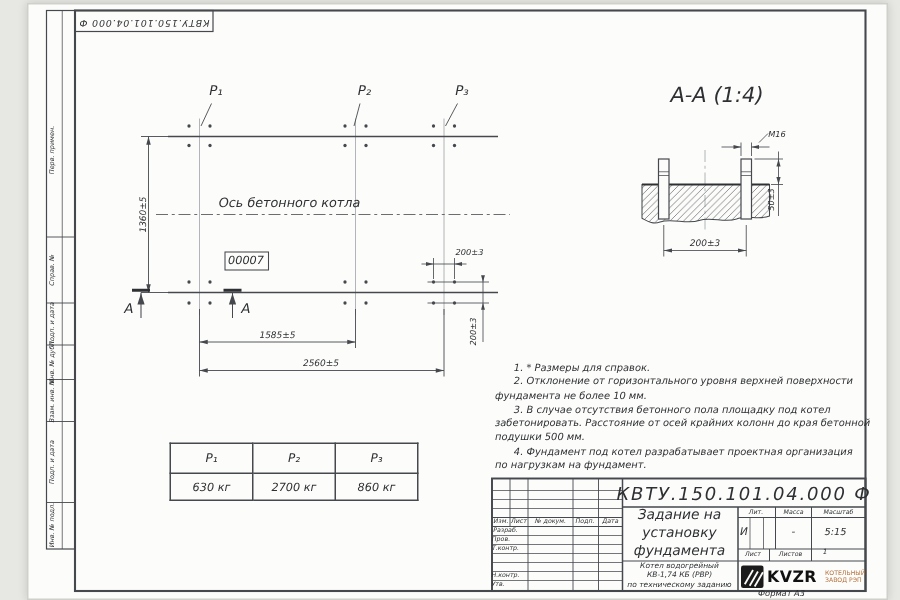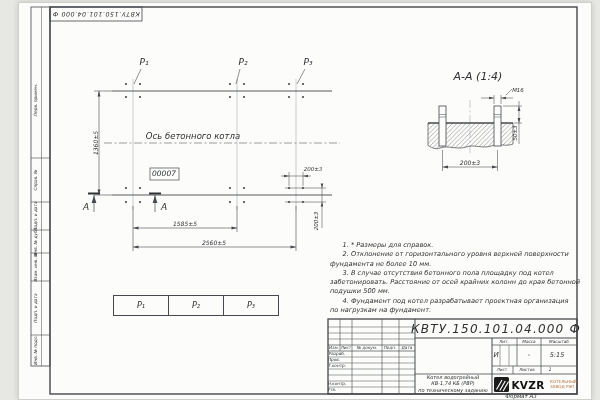--- a/index.html
+++ b/index.html
@@ -267,45 +267,53 @@
   <div class="t" style="left:193px;top:136px;font-size:8.5px">Ось бетонного котла</div>
   <div class="t" style="left:164px;top:174px;font-size:7.5px">00007</div>
   <div class="t" style="left:86px;top:207px;font-size:9px">А</div>
   <div class="t" style="left:164px;top:207px;font-size:9px">А</div>
   <div class="t rot90" style="left:96px;top:143px;font-size:6px">1360±5</div>
   <div class="t" style="left:185px;top:224px;font-size:6px">1585±5</div>
   <div class="t" style="left:214px;top:243px;font-size:6px">2560±5</div>
   <div class="t" style="left:313px;top:170px;font-size:5.5px">200±3</div>
   <div class="t rot90" style="left:317px;top:221px;font-size:5.5px">200±3</div>
 
-  <div class="t" style="left:478px;top:76px;font-size:11px">А-А (1:4)</div>
+  <div class="t" style="left:478px;top:64px;font-size:14px">А-А (1:4)</div>
   <div class="t" style="left:518px;top:91px;font-size:5.5px">М16</div>
   <div class="t rot90" style="left:516px;top:133px;font-size:5.5px">50±3</div>
   <div class="t" style="left:470px;top:163px;font-size:6px">200±3</div>
 
   <table class="loads">
     <tbody>
         <tr class="hd">
       <td>P₁</td>
       <td>P₂</td>
       <td>P₃</td>
+    </tr>
+    <tr class="vl">
+      <td>630 кг</td>
+      <td>2700 кг</td>
+      <td>860 кг</td>
     </tr>
   </tbody>
     </table>
 
   <div class="notes">      1. * Размеры для справок.
       2. Отклонение от горизонтального уровня верхней поверхности
 фундамента не более 10 мм.
       3. В случае отсутствия бетонного пола площадку под котел
 забетонировать. Расстояние от осей крайних колонн до края бетонной
 подушки 500 мм.
       4. Фундамент под котел разрабатывает проектная организация
 по нагрузкам на фундамент.</div>
 
   <div class="t" style="left:496px;top:328.5px;font-size:12px;letter-spacing:1.2px">КВТУ.150.101.04.000  Ф</div>
+  <div class="t pre" style="left:453px;top:356px;font-size:9.2px;line-height:11.8px">Задание на
+установку
+фундамента</div>
   <div class="t pre" style="left:453px;top:384px;font-size:5px;line-height:6.4px">Котел водогрейный
 КВ-1,74 КБ (РВР)
 по техническому заданию</div>
 
   <div class="t" style="left:334px;top:348px;font-size:4.2px">Изм.</div>
   <div class="t" style="left:346px;top:348px;font-size:4.2px">Лист</div>
   <div class="t" style="left:367px;top:348px;font-size:4.2px">№ докум.</div>
   <div class="t" style="left:390px;top:348px;font-size:4.2px">Подп.</div>
   <div class="t" style="left:407px;top:348px;font-size:4.2px">Дата</div>
 

